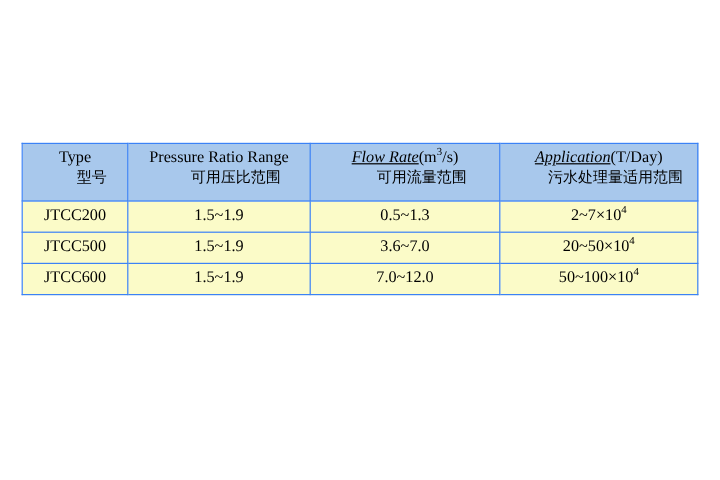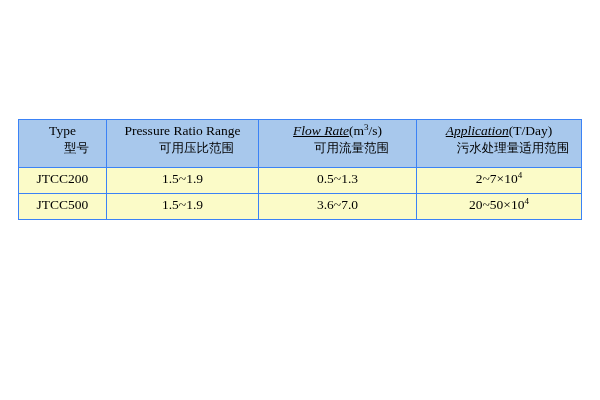--- a/index.html
+++ b/index.html
@@ -109,16 +109,22 @@
         <td>1.5~1.9</td>
         <td>0.5~1.3</td>
         <td><span>2~7×10</span><sup>4</sup></td>
       </tr>
       <tr>
         <td>JTCC500</td>
         <td>1.5~1.9</td>
         <td>3.6~7.0</td>
         <td><span>20~50×10</span><sup>4</sup></td>
       </tr>
+      <tr>
+        <td>JTCC600</td>
+        <td>1.5~1.9</td>
+        <td>7.0~12.0</td>
+        <td><span>50~100×10</span><sup>4</sup></td>
+      </tr>
     </tbody>
   </table>
 
 </div>
 
 </body></html>

